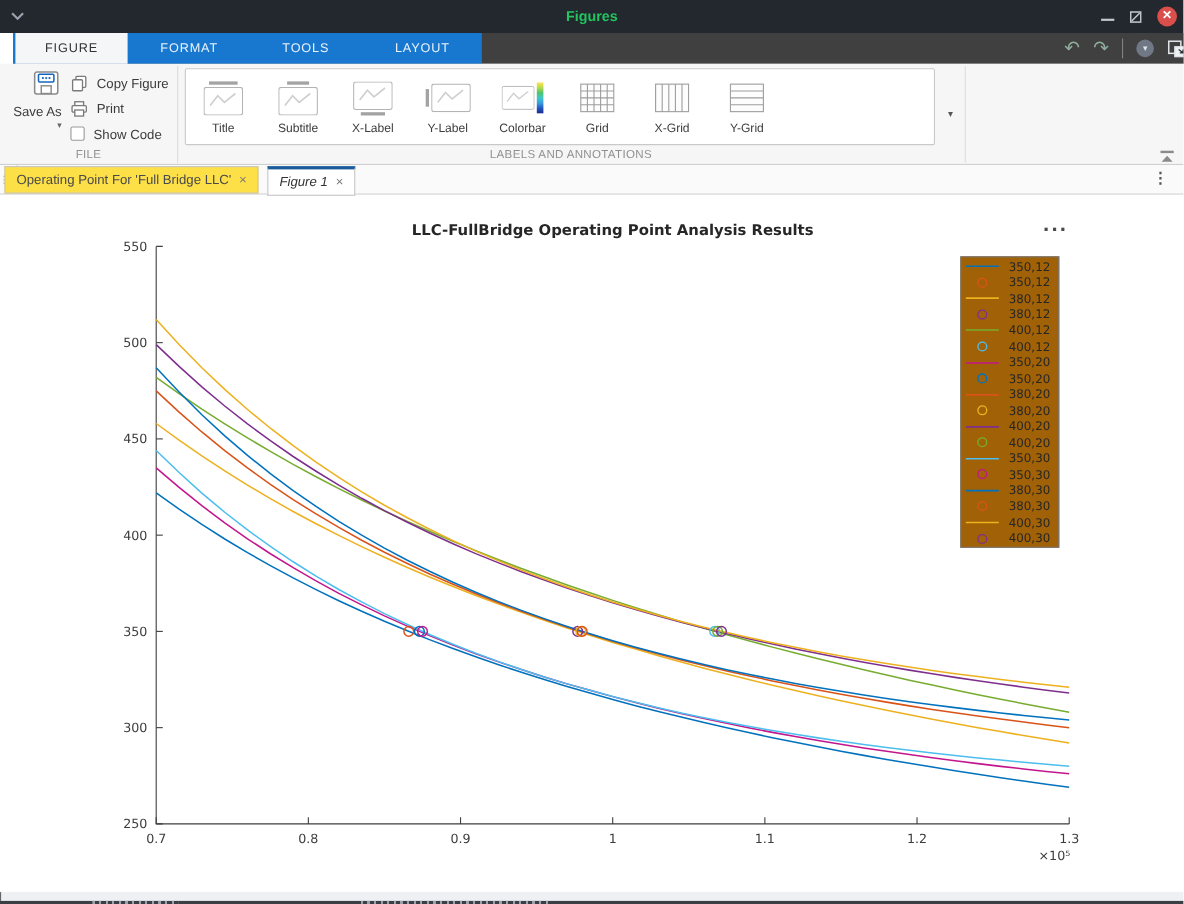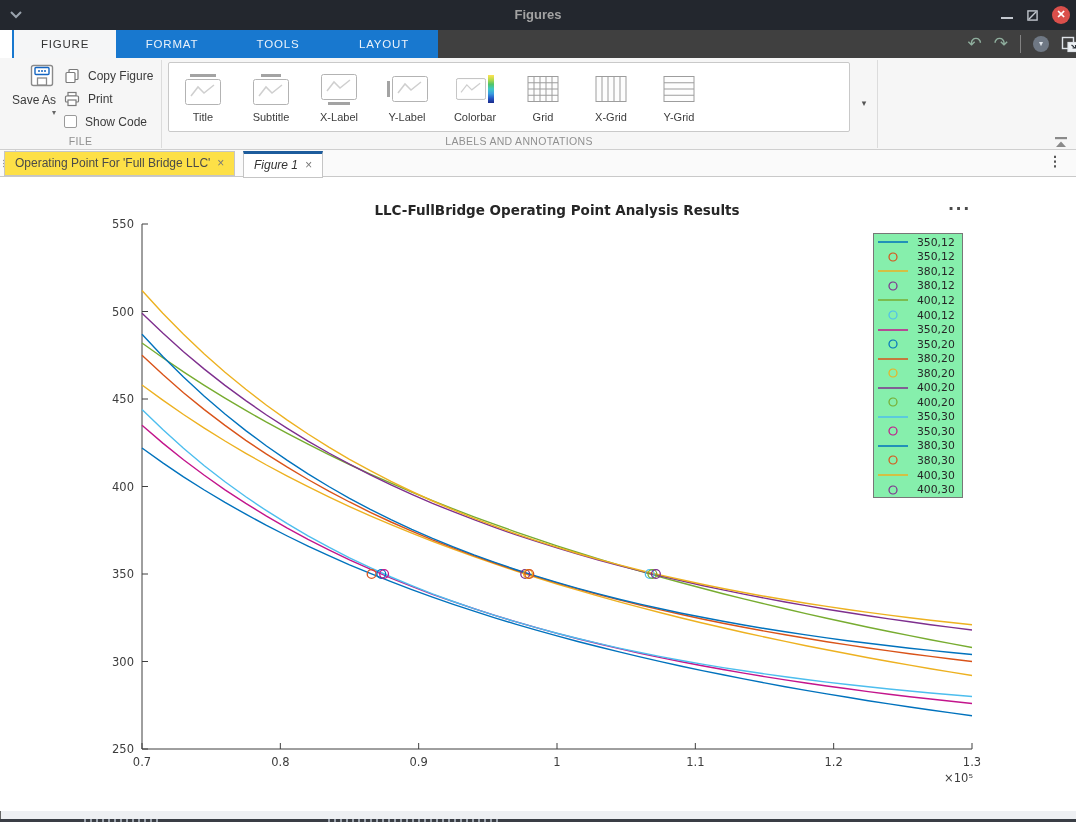--- a/index.html
+++ b/index.html
@@ -2,21 +2,21 @@
 <html><head>
 <meta charset="utf-8">
 <style>
   * { box-sizing: border-box; margin: 0; padding: 0; }
   html,body { width:1076px; height:822px; overflow:hidden; }
   body { position:relative; font-family:"Liberation Sans", sans-serif; background:#fff; }
 
   
   .titlebar { position:absolute; top:0; left:0; width:1076px; height:30px; background:#23272e; }
   .titlebar .win-title { position:absolute; left:0; right:0; top:0; height:30px; line-height:30px;
-    text-align:center; color:#a3a3a3; font-weight:bold; font-size:13px; }
+    text-align:center; color:#22c55e; font-weight:bold; font-size:13px; }
   .tb-chevron { position:absolute; left:8px; top:9px; width:16px; height:12px; }
   .win-controls { position:absolute; right:6px; top:0; height:30px; display:flex; align-items:center; gap:14px; }
   .wc-min { width:12px; height:2px; background:#c3c8cf; margin-top:6px; }
   .wc-restore { width:11px; height:11px; position:relative; }
   .wc-close { width:18px; height:18px; border-radius:50%; background:#da4f4b; color:#fff; font-size:11px;
     font-weight:bold; text-align:center; line-height:17px; }
 
   
   .ribbon-tabs { position:absolute; top:30px; left:0; width:1076px; height:28px; background:#404040;margin-left:12px; }
   .ribbon-tabs .lit { position:absolute; left:0; top:0; width:426px; height:28px; background:#1878cf; }
@@ -73,21 +73,21 @@
     color:#333; height:27px; z-index:2;font-style:italic; }
   .tab-overflow { position:absolute; right:14px; top:3px; font-size:14px; color:#555; font-weight:bold; }
 
   
   .content { position:absolute; top:177px; left:0; width:1076px; height:645px; background:#fff; }
   #plot-svg { position:absolute; top:0; left:0; }
   .plot-title { position:absolute; left:142px; top:25px; width:830px; text-align:center;
     font:bold 13.5px "DejaVu Sans", sans-serif; color:#262626; }
   .axes-more { position:absolute; left:948px; top:18px; font:bold 16px "DejaVu Sans", sans-serif;
     color:#4a4a4a; letter-spacing:1.5px; }
-  #legend { position:absolute; left:873px; top:56px; width:90px; height:265px; background:#86efac;
+  #legend { position:absolute; left:873px; top:56px; width:90px; height:265px; background:#a16207;
     border:1px solid #777; z-index:3; padding-top:1px; }
   .lg-row { height:14.55px; display:flex; align-items:center; }
   .lg-row span { font:10.8px "DejaVu Sans", sans-serif; color:#262626; margin-left:5px; }
 
   .bottom-strip { position:absolute; left:0; top:634px; width:1076px; height:8px; background:#eef0f3;
     border-left:1px solid #666; }
   .bottom-edge { position:absolute; left:0; top:642px; width:1076px; height:3px; background:#3a3e45; }
   .edge-marks { position:absolute; top:0; height:3px;
     background:repeating-linear-gradient(90deg,#9ba2ac 0 2px,transparent 2px 6px); }
 </style>

